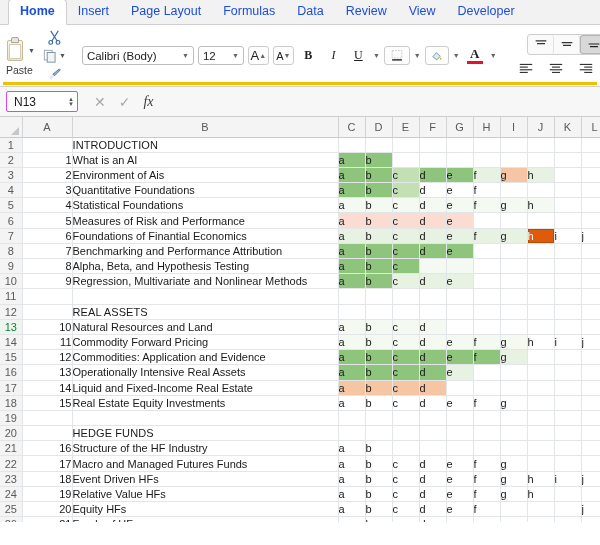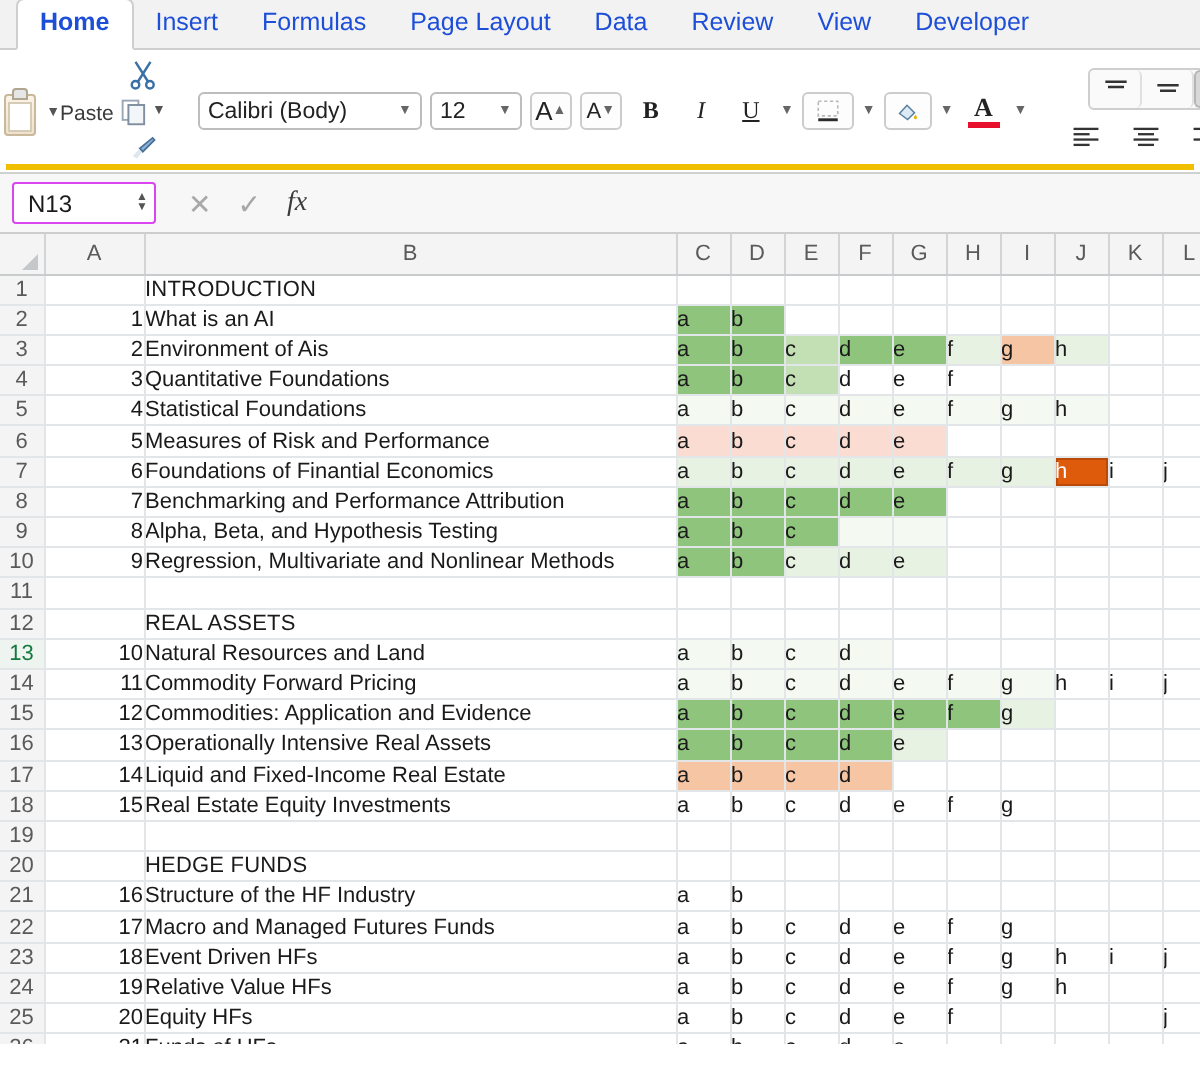--- a/index.html
+++ b/index.html
@@ -28,21 +28,21 @@
   
   #ribbon-body{
     height:62px; background:#ffffff;
     border-bottom:1px solid #d0d0d0;
     display:flex; align-items:stretch; position:relative;
   }
   .rgroup{ display:flex; align-items:center; padding:0 4px; }
   .sep{ width:1px; background:#e3e3e3; margin:6px 3px; }
 
   
-  #paste-group{ width:56px; flex-direction:row; justify-content:center; align-items:center; padding-top:2px;}
+  #paste-group{ width:56px; flex-direction:column; justify-content:center; align-items:center; padding-top:2px;}
   .paste-ico{ width:22px;height:26px;position:relative; }
   .paste-ico .board{
     position:absolute;left:3px;top:3px;width:16px;height:21px;
     background:linear-gradient(#fbf4e8,#efe2cd); border:1px solid #c9b89a; border-radius:2px;
   }
   .paste-ico .clip{
     position:absolute;left:7px;top:0px;width:8px;height:6px;
     background:#e6e6e6;border:1px solid #b0a68f;border-radius:2px 2px 0 0;
   }
   .paste-ico .sheet{
@@ -146,22 +146,22 @@
   .p1{ background:#fbdcd2; }            
   .sel-orange{ background:#dd5b0b; color:#ffffff; font-weight:700;
                box-shadow: inset 0 0 0 1px #b94a08; }
 </style>
 </head>
 <body>
 
 <div id="ribbon-tabs">
     <div class="tab active">Home</div>
     <div class="tab">Insert</div>
+    <div class="tab">Page Layout</div>
     <div class="tab">Formulas</div>
-    <div class="tab">Page Layout</div>
     <div class="tab">Data</div>
     <div class="tab">Review</div>
     <div class="tab">View</div>
     <div class="tab">Developer</div>
   </div>
 
 <div id="ribbon-body">
 
   <div class="rgroup" id="paste-group">
     <div style="display:flex;align-items:center;">

